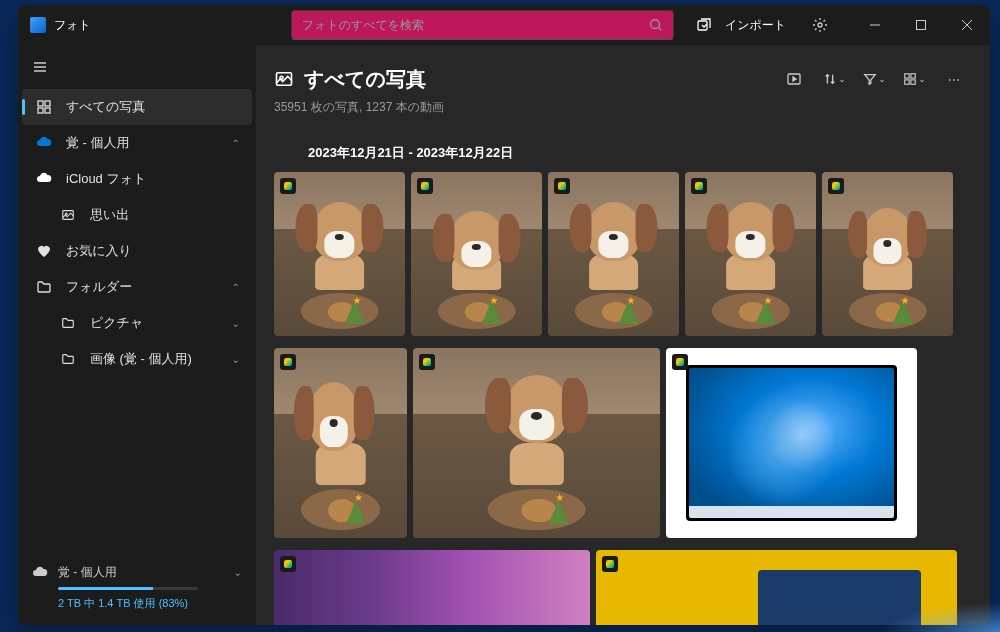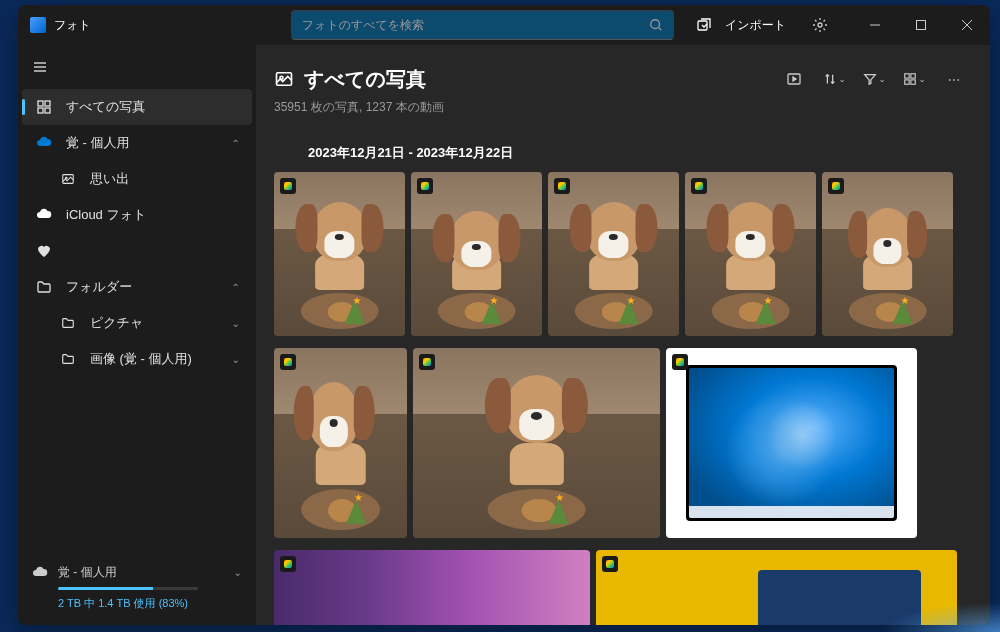--- a/index.html
+++ b/index.html
@@ -2,21 +2,21 @@
 <html><head>
 <meta charset="utf-8">
 <style>
 * { margin: 0; padding: 0; box-sizing: border-box; font-family: 'Segoe UI', 'Yu Gothic UI', sans-serif; }
 body { background: #0a2a5c; width: 1000px; height: 632px; overflow: hidden; position: relative; }
 .window { position: absolute; top: 5px; left: 18px; width: 972px; height: 620px; background: #1c1c1c; border-radius: 8px; overflow: hidden; display: flex; flex-direction: column; box-shadow: 0 8px 32px rgba(0,0,0,0.4); }
 .titlebar { height: 40px; display: flex; align-items: center; padding: 0 0 0 12px; background: #1c1c1c; }
 .app-icon { width: 16px; height: 16px; background: linear-gradient(135deg, #4a9eff, #0066cc); border-radius: 2px; margin-right: 8px; }
 .app-title { color: #fff; font-size: 12px; flex: 0 0 auto; }
 .titlebar-spacer { width: 200px; }
-.search-box { flex: 1; max-width: 480px; height: 30px; background: #0c4a6e; border: 1px solid #3a3a3a; border-radius: 4px; display: flex; align-items: center; padding: 0 10px; margin-right: 12px; border-bottom: 1px solid #555; }
+.search-box { flex: 1; max-width: 480px; height: 30px; background: #be185d; border: 1px solid #3a3a3a; border-radius: 4px; display: flex; align-items: center; padding: 0 10px; margin-right: 12px; border-bottom: 1px solid #555; }
 .search-input { flex: 1; background: transparent; border: none; color: #ccc; font-size: 12px; outline: none; }
 .search-input::placeholder { color: #999; }
 .search-icon { color: #999; font-size: 13px; cursor: pointer; }
 .title-actions { display: flex; align-items: center; gap: 6px; margin-left: auto; }
 .import-btn { display: flex; align-items: center; gap: 13px; padding: 5px 10px; background: transparent; border: none; color: #fff; font-size: 12px; cursor: pointer; border-radius: 4px; }
 .icon-btn { width: 36px; height: 30px; background: transparent; border: none; color: #ccc; cursor: pointer; display: flex; align-items: center; justify-content: center; }
 .win-controls { display: flex; margin-left: 8px; }
 .win-btn { width: 46px; height: 40px; background: transparent; border: none; color: #ccc; cursor: pointer; display: flex; align-items: center; justify-content: center; font-size: 10px; }
 .body-area { flex: 1; display: flex; overflow: hidden; }
 .sidebar { width: 238px; background: #1c1c1c; display: flex; flex-direction: column; padding-top: 4px; }
@@ -154,46 +154,47 @@
       <div class="nav-item">
         <span class="nav-icon">
             <svg width="16" height="16" viewBox="0 0 16 16" fill="#0078d4">
               <path d="M4 11a3 3 0 010-6 4 4 0 017.5-1A3 3 0 0112 11z"></path>
             </svg>
           </span>
         <span class="nav-label">覚 - 個人用</span>
         <span class="chevron">⌃</span>
       </div>
 
+      <div class="nav-item">
+        <span class="nav-icon">
+            <svg width="16" height="16" viewBox="0 0 16 16" fill="#fff">
+              <path d="M4 11a3 3 0 010-6 4 4 0 017.5-1A3 3 0 0112 11z"></path>
+            </svg>
+          </span>
+        <span class="nav-label">iCloud フォト</span>
+      </div>
+
       <div class="nav-item sub">
         <span class="nav-icon">
             <svg width="14" height="14" viewBox="0 0 16 16" fill="none" stroke="currentColor" stroke-width="1.2">
               <rect x="2" y="3" width="12" height="10" rx="1"></rect>
               <circle cx="6" cy="7" r="1"></circle>
               <path d="M2 11l3-3 2 2 4-4 3 3"></path>
             </svg>
           </span>
         <span class="nav-label">思い出</span>
       </div>
 
       <div class="nav-item">
         <span class="nav-icon">
-            <svg width="16" height="16" viewBox="0 0 16 16" fill="#fff">
-              <path d="M4 11a3 3 0 010-6 4 4 0 017.5-1A3 3 0 0112 11z"></path>
-            </svg>
-          </span>
-        <span class="nav-label">iCloud フォト</span>
-      </div>
-
-      <div class="nav-item">
-        <span class="nav-icon">
             <svg width="16" height="16" viewBox="0 0 16 16" fill="currentColor">
               <path d="M8 14S2 9.5 2 5.5A3.5 3.5 0 018 4a3.5 3.5 0 016 1.5C14 9.5 8 14 8 14z"></path>
             </svg>
           </span>
+        <span class="nav-label">お気に入り</span>
       </div>
 
       <div class="nav-item">
         <span class="nav-icon">
             <svg width="16" height="16" viewBox="0 0 16 16" fill="none" stroke="currentColor" stroke-width="1.3">
               <path d="M2 4a1 1 0 011-1h3l2 2h5a1 1 0 011 1v6a1 1 0 01-1 1H3a1 1 0 01-1-1z"></path>
             </svg>
           </span>
         <span class="nav-label">フォルダー</span>
         <span class="chevron">⌃</span>

